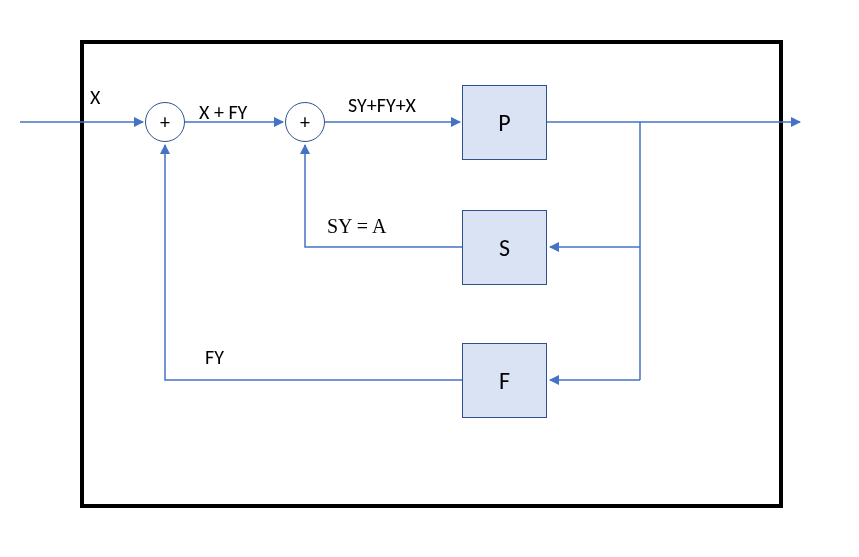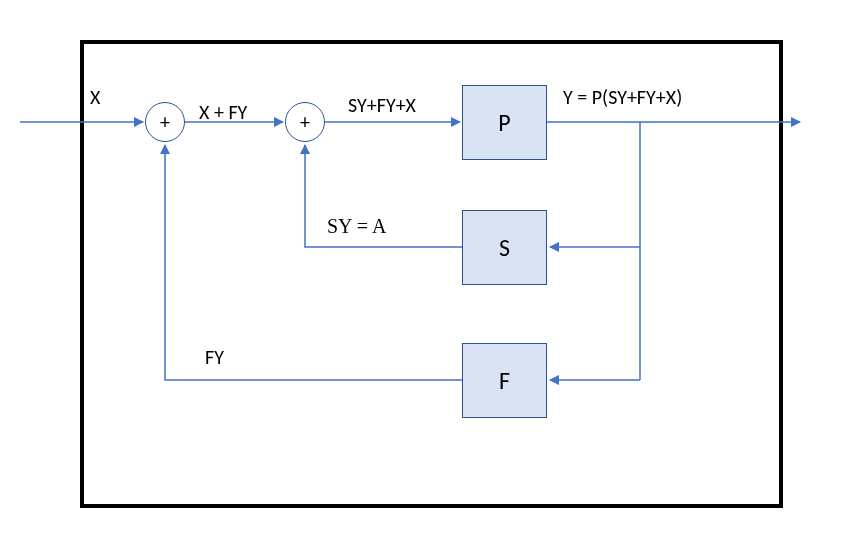--- a/index.html
+++ b/index.html
@@ -109,17 +109,16 @@
   <div class="block" style="left:462px; top:210px;">
     <span>S</span>
   </div>
   <div class="block" style="left:462px; top:343px;">
     <span>F</span>
   </div>
 
   <div class="lbl" style="left:90px; top:85px;">X</div>
   <div class="lbl" style="left:199px; top:100px;">X + FY</div>
   <div class="lbl" style="left:348px; top:85px;margin-top:8px;">SY+FY+X</div>
-  <div class="lbl" style="left:563px; top:85px;">Y = P(SY+FY+X)</div>
   <div class="lbl" style="left:327px; top:215px;font-family:Liberation Serif, serif;">SY = A</div>
   <div class="lbl" style="left:205px; top:345px;">FY</div>
 
 </div>
 
 </body></html>

